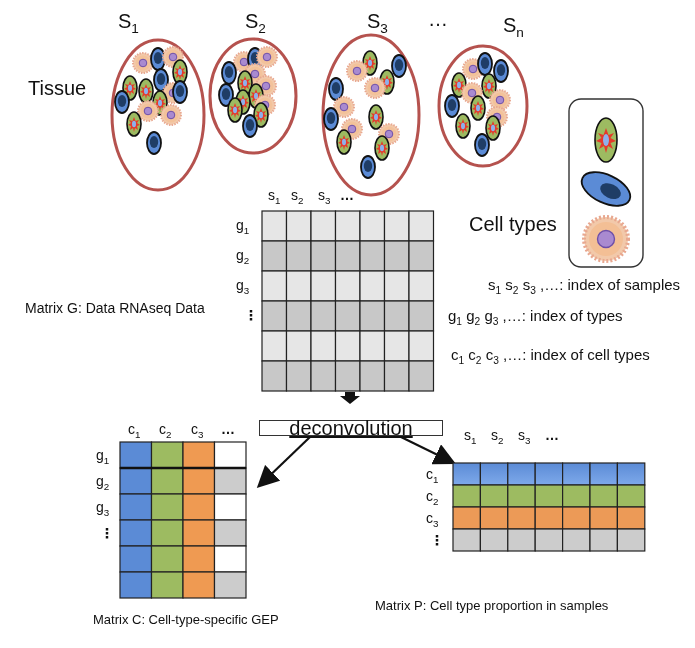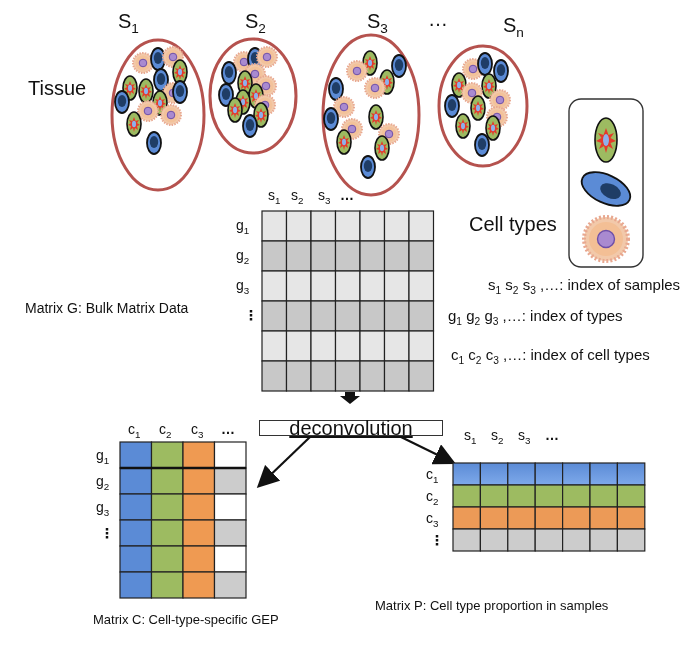--- a/index.html
+++ b/index.html
@@ -133,21 +133,21 @@
 <div class="abs lbl" style="left:448px;top:276px;margin-left:40px;">
   <span>s</span><span class="sub">1</span>&nbsp;<span>s</span><span class="sub">2</span>&nbsp;<span>s</span><span class="sub">3</span>&nbsp;<span>,…: index of samples</span>
 </div>
 <div class="abs lbl" style="left:448px;top:307px;">
   <span>g</span><span class="sub">1</span>&nbsp;<span>g</span><span class="sub">2</span>&nbsp;<span>g</span><span class="sub">3</span>&nbsp;<span>,…: index of types</span>
 </div>
 <div class="abs lbl" style="left:451px;top:346px;">
   <span>c</span><span class="sub">1</span>&nbsp;<span>c</span><span class="sub">2</span>&nbsp;<span>c</span><span class="sub">3</span>&nbsp;<span>,…: index of cell types</span>
 </div>
 
-<div class="abs" style="left:25px;top:300px;font-size:14px;white-space:nowrap;">Matrix G: Bulk Matrix Data</div>
+<div class="abs" style="left:25px;top:300px;font-size:14px;white-space:nowrap;">Matrix G: Data RNAseq Data</div>
 <svg class="abs" id="matrix-g" style="left:230px;top:180px;" width="210" height="215">
     <rect x="32" y="31" width="24.5" height="30" fill="#e6e6e6" stroke="#222" stroke-width="1.2"></rect>
     <rect x="56.5" y="31" width="24.5" height="30" fill="#e6e6e6" stroke="#222" stroke-width="1.2"></rect>
     <rect x="81" y="31" width="24.5" height="30" fill="#e6e6e6" stroke="#222" stroke-width="1.2"></rect>
     <rect x="105.5" y="31" width="24.5" height="30" fill="#e6e6e6" stroke="#222" stroke-width="1.2"></rect>
     <rect x="130" y="31" width="24.5" height="30" fill="#e6e6e6" stroke="#222" stroke-width="1.2"></rect>
     <rect x="154.5" y="31" width="24.5" height="30" fill="#e6e6e6" stroke="#222" stroke-width="1.2"></rect>
     <rect x="179" y="31" width="24.5" height="30" fill="#e6e6e6" stroke="#222" stroke-width="1.2"></rect>
     <rect x="32" y="61" width="24.5" height="30" fill="#c8c8c8" stroke="#222" stroke-width="1.2"></rect>
     <rect x="56.5" y="61" width="24.5" height="30" fill="#c8c8c8" stroke="#222" stroke-width="1.2"></rect>

